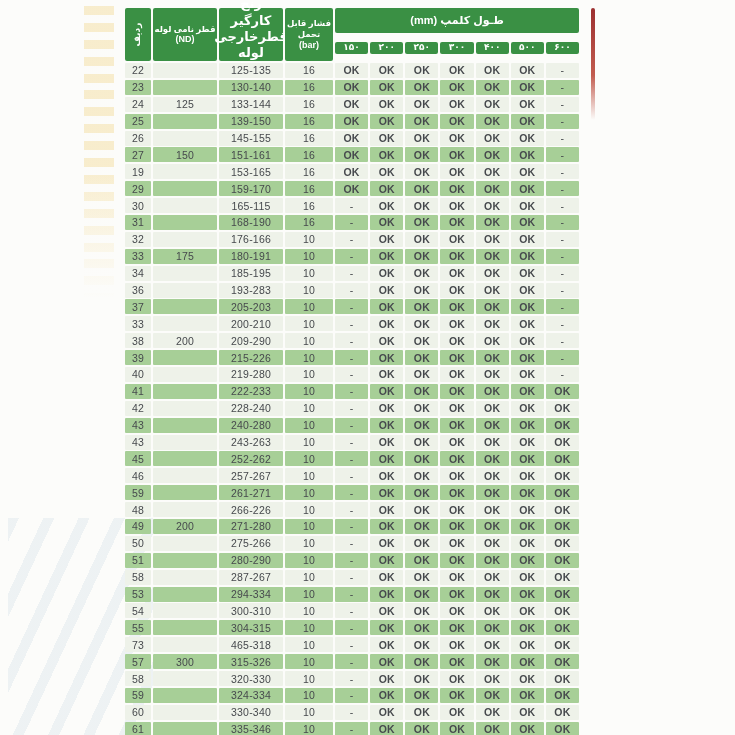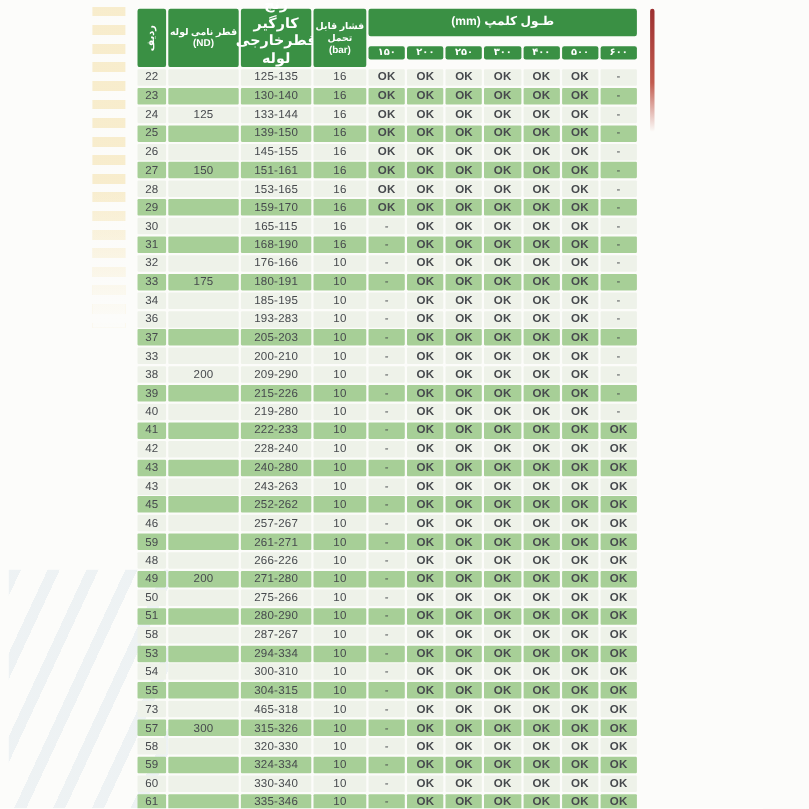--- a/index.html
+++ b/index.html
@@ -180,21 +180,21 @@
           <div class="cell w-bar">16</div>
           <div class="cell c-len ok">OK</div>
           <div class="cell c-len ok">OK</div>
           <div class="cell c-len ok">OK</div>
           <div class="cell c-len ok">OK</div>
           <div class="cell c-len ok">OK</div>
           <div class="cell c-len ok">OK</div>
           <div class="cell c-len">-</div>
         </div>
         <div class="row rw">
-          <div class="cell w-no">28</div>
+          <div class="cell w-no">19</div>
           <div class="cell w-nd"></div>
           <div class="cell w-range">153-165</div>
           <div class="cell w-bar">16</div>
           <div class="cell c-len ok">OK</div>
           <div class="cell c-len ok">OK</div>
           <div class="cell c-len ok">OK</div>
           <div class="cell c-len ok">OK</div>
           <div class="cell c-len ok">OK</div>
           <div class="cell c-len ok">OK</div>
           <div class="cell c-len">-</div>

